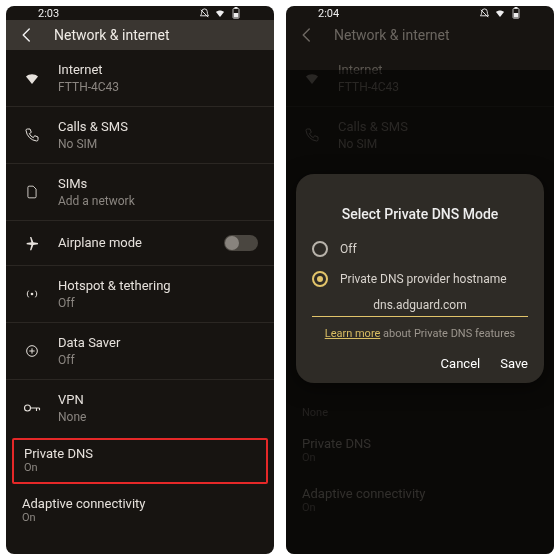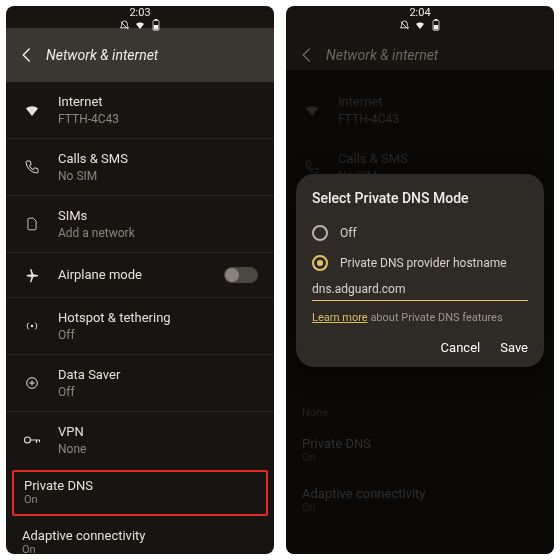--- a/index.html
+++ b/index.html
@@ -16,41 +16,39 @@
     width: 268px;
     height: 548px;
     background: #171411;
     border-radius: 8px;
     overflow: hidden;
     position: relative;
     color: #e6e1dc;
     font-size: 12px;
   }
   .statusbar {
-    height: 22px;
+    height: 14px;
     display: flex;
     align-items: center;
     justify-content: space-between;
     padding: 0 32px;
     font-size: 11px;
     color: #eee;
-    flex-direction: column;
   }
   .status-icons { display: flex; gap: 4px; align-items: center; }
   .si { width: 12px; height: 12px; display:flex; align-items:center; justify-content:center;}
   .header {
-    height: 54px;
+    height: 30px;
     background: #3a3631;
     display: flex;
     align-items: center;
     padding: 0 12px;
-    gap: 10px;
+    gap: 18px;
     font-size: 14px;
     color: #f0ece6;
-    font-style: italic;
   }
   .header .arrow svg { display:block;}
   .settings-list { padding: 0 0 0 0; }
   .row {
     display: flex;
     align-items: center;
     padding: 12px 16px;
     gap: 16px;
     border-bottom: 1px solid #2b2723;
   }
@@ -80,22 +78,23 @@
   }
   
   .dim {
     position:absolute; inset:0; background:rgba(0,0,0,0.55);
   }
   .dialog {
     position:absolute;
     left:10px; right:10px; top:168px;
     background:#2e2b26;
     border-radius:18px;
-    padding:16px 16px 12px 16px;
+    padding:32px 16px 12px 16px;
     box-shadow:0 4px 20px rgba(0,0,0,0.5);
+    text-align:center;
   }
   .dialog h3{font-size:14px;font-weight:500;color:#eee;margin-bottom:12px;}
   .radio-row{display:flex;align-items:center;gap:12px;padding:7px 0;color:#d8d3cd;font-size:12px;}
   .radio{width:16px;height:16px;border:2px solid #b8b3ab;border-radius:50%;flex:0 0 16px;position:relative;}
   .radio.sel{border-color:#e2c46a;}
   .radio.sel::after{content:"";position:absolute;inset:3px;border-radius:50%;background:#e2c46a;}
   .input-line{border-bottom:1px solid #e2c46a;padding:4px 0;}
   .input-line span{font-size:12px;color:#d8d3cd;}
   .learn{font-size:11px;color:#9c968e;margin-top:10px;}
   .learn a{color:#d9bd62;text-decoration:underline;}

